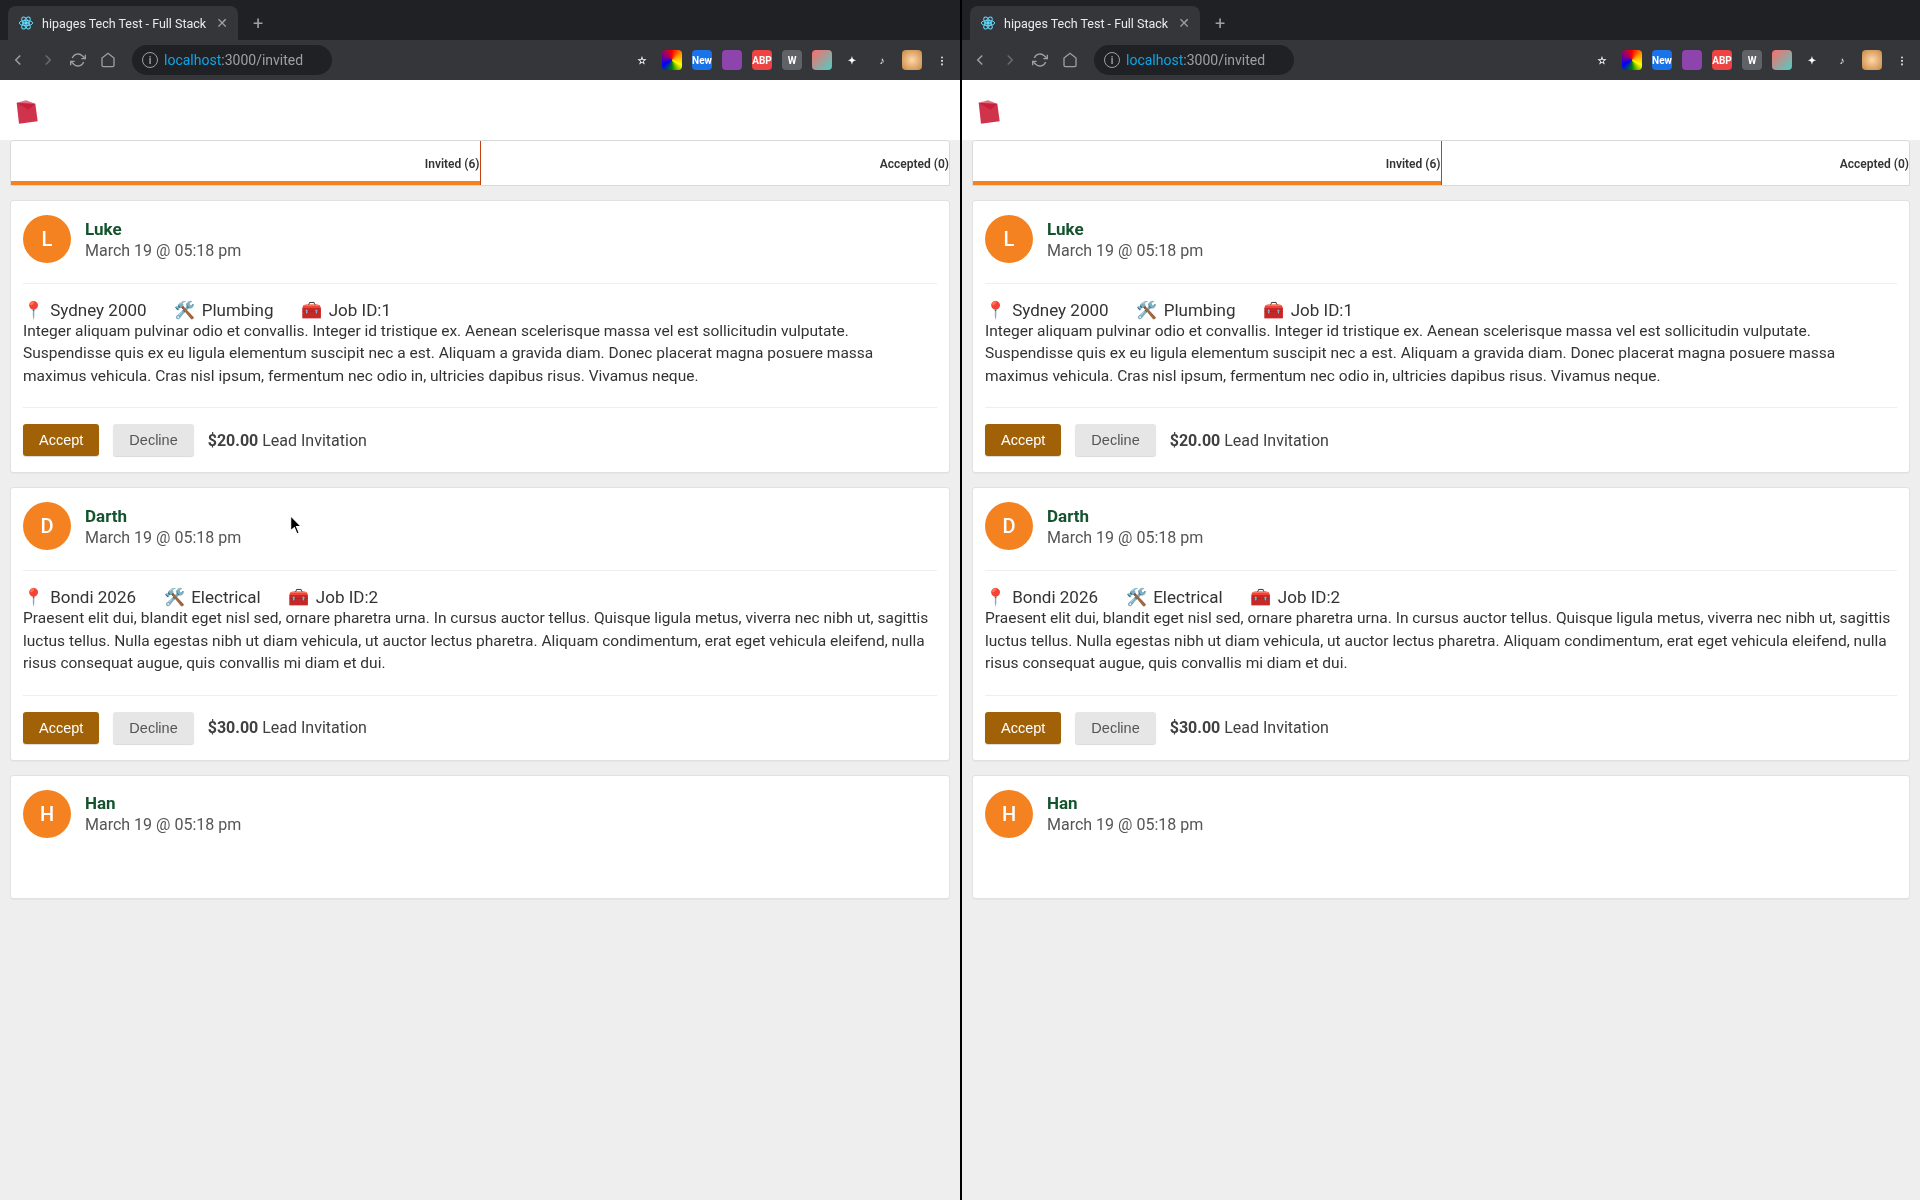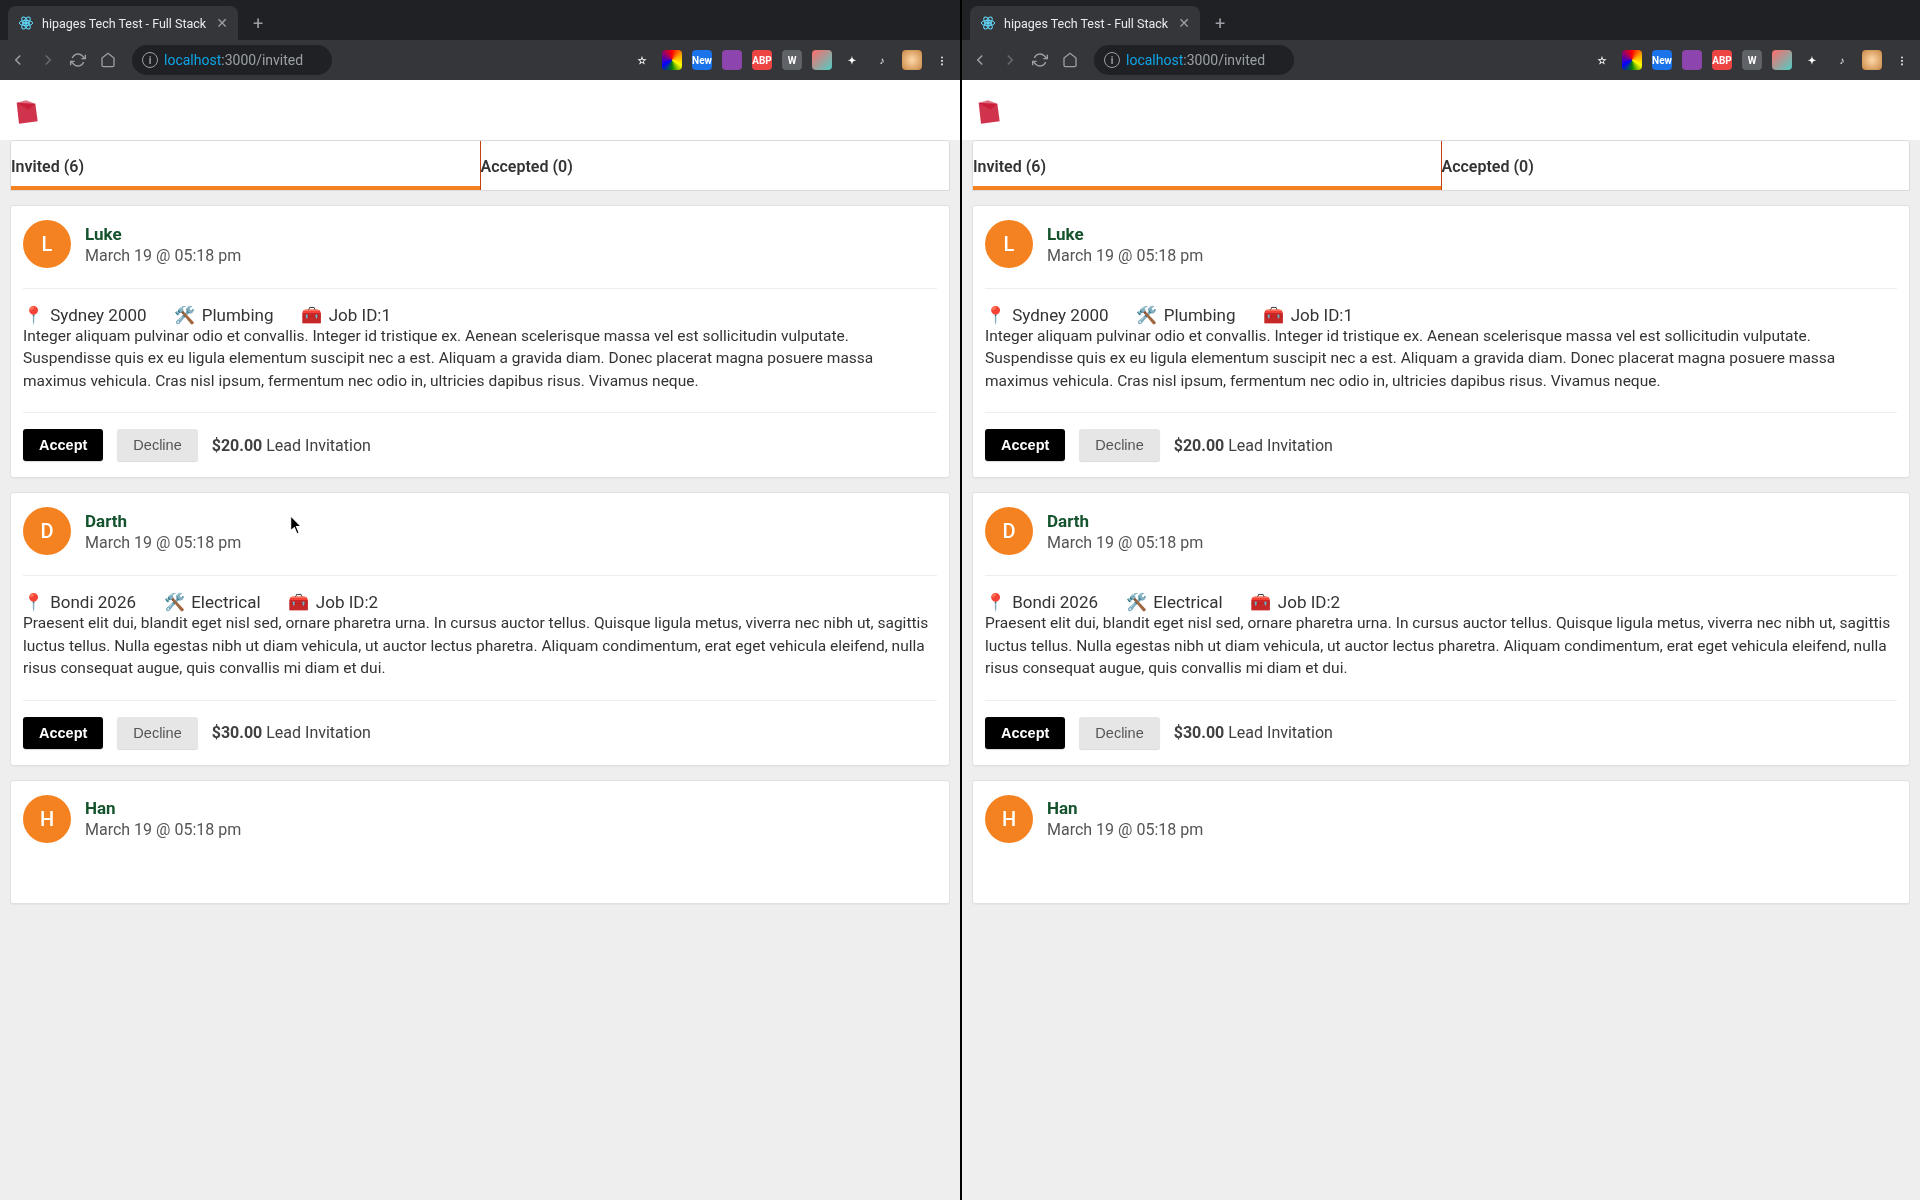--- a/index.html
+++ b/index.html
@@ -115,23 +115,23 @@
   .tabs {
     display:flex;
     margin: 0 10px;
     border:1px solid #d9d9d9;
     border-radius:4px 4px 0 0;
     overflow:hidden;
     background:#fff;
   }
   .tabs .tabbtn {
     flex:1;
-    text-align:left;
+    text-align:right;
     padding: 16px 0 14px;
-    font-size:16px;
+    font-size:12px;
     font-weight:600;
     color:#333;
     position:relative;
     background:#fff;
   }
   .tabs .tabbtn + .tabbtn { border-left:1px solid #c2410c; }
   .tabs .tabbtn.active::after{
     content:"";position:absolute;left:0;right:0;bottom:0;height:4px;background:#f58220;
   }
   .feed { padding:0 10px; }
@@ -153,21 +153,21 @@
   .who .name { font-weight:700;font-size:17px;color:#14532d; }
   .who .when { font-size:16px;color:#555;margin-top:2px; }
   .meta { display:flex;gap:28px;margin-top:20px;font-size:17px;color:#333;border-top:1px solid #eee;padding-top:16px; }
   .meta span { display:flex;align-items:center;gap:6px; }
   .desc { margin-top:0;font-size:15.5px;line-height:1.45;color:#333; }
   .actions { display:flex;align-items:center;gap:14px;margin-top:20px;border-top:1px solid #eee;padding-top:16px; }
   .btn {
     padding:8px 16px;border:none;border-radius:3px;font-size:14.5px;cursor:pointer;
     box-shadow:0 1px 1px rgba(0,0,0,.15);
   }
-  .btn.accept{background:#000000;color:#fff;font-weight:700;}
+  .btn.accept{background:#a16207;color:#fff;font-weight:400;}
   .btn.decline{background:#e6e6e6;color:#555;}
   .price { font-size:16px;color:#404040; }
   .price b { font-weight:700; }
   .cursor {
     position:absolute;width:14px;height:20px;pointer-events:none;
   }
 </style>
 </head>
 <body>
 

